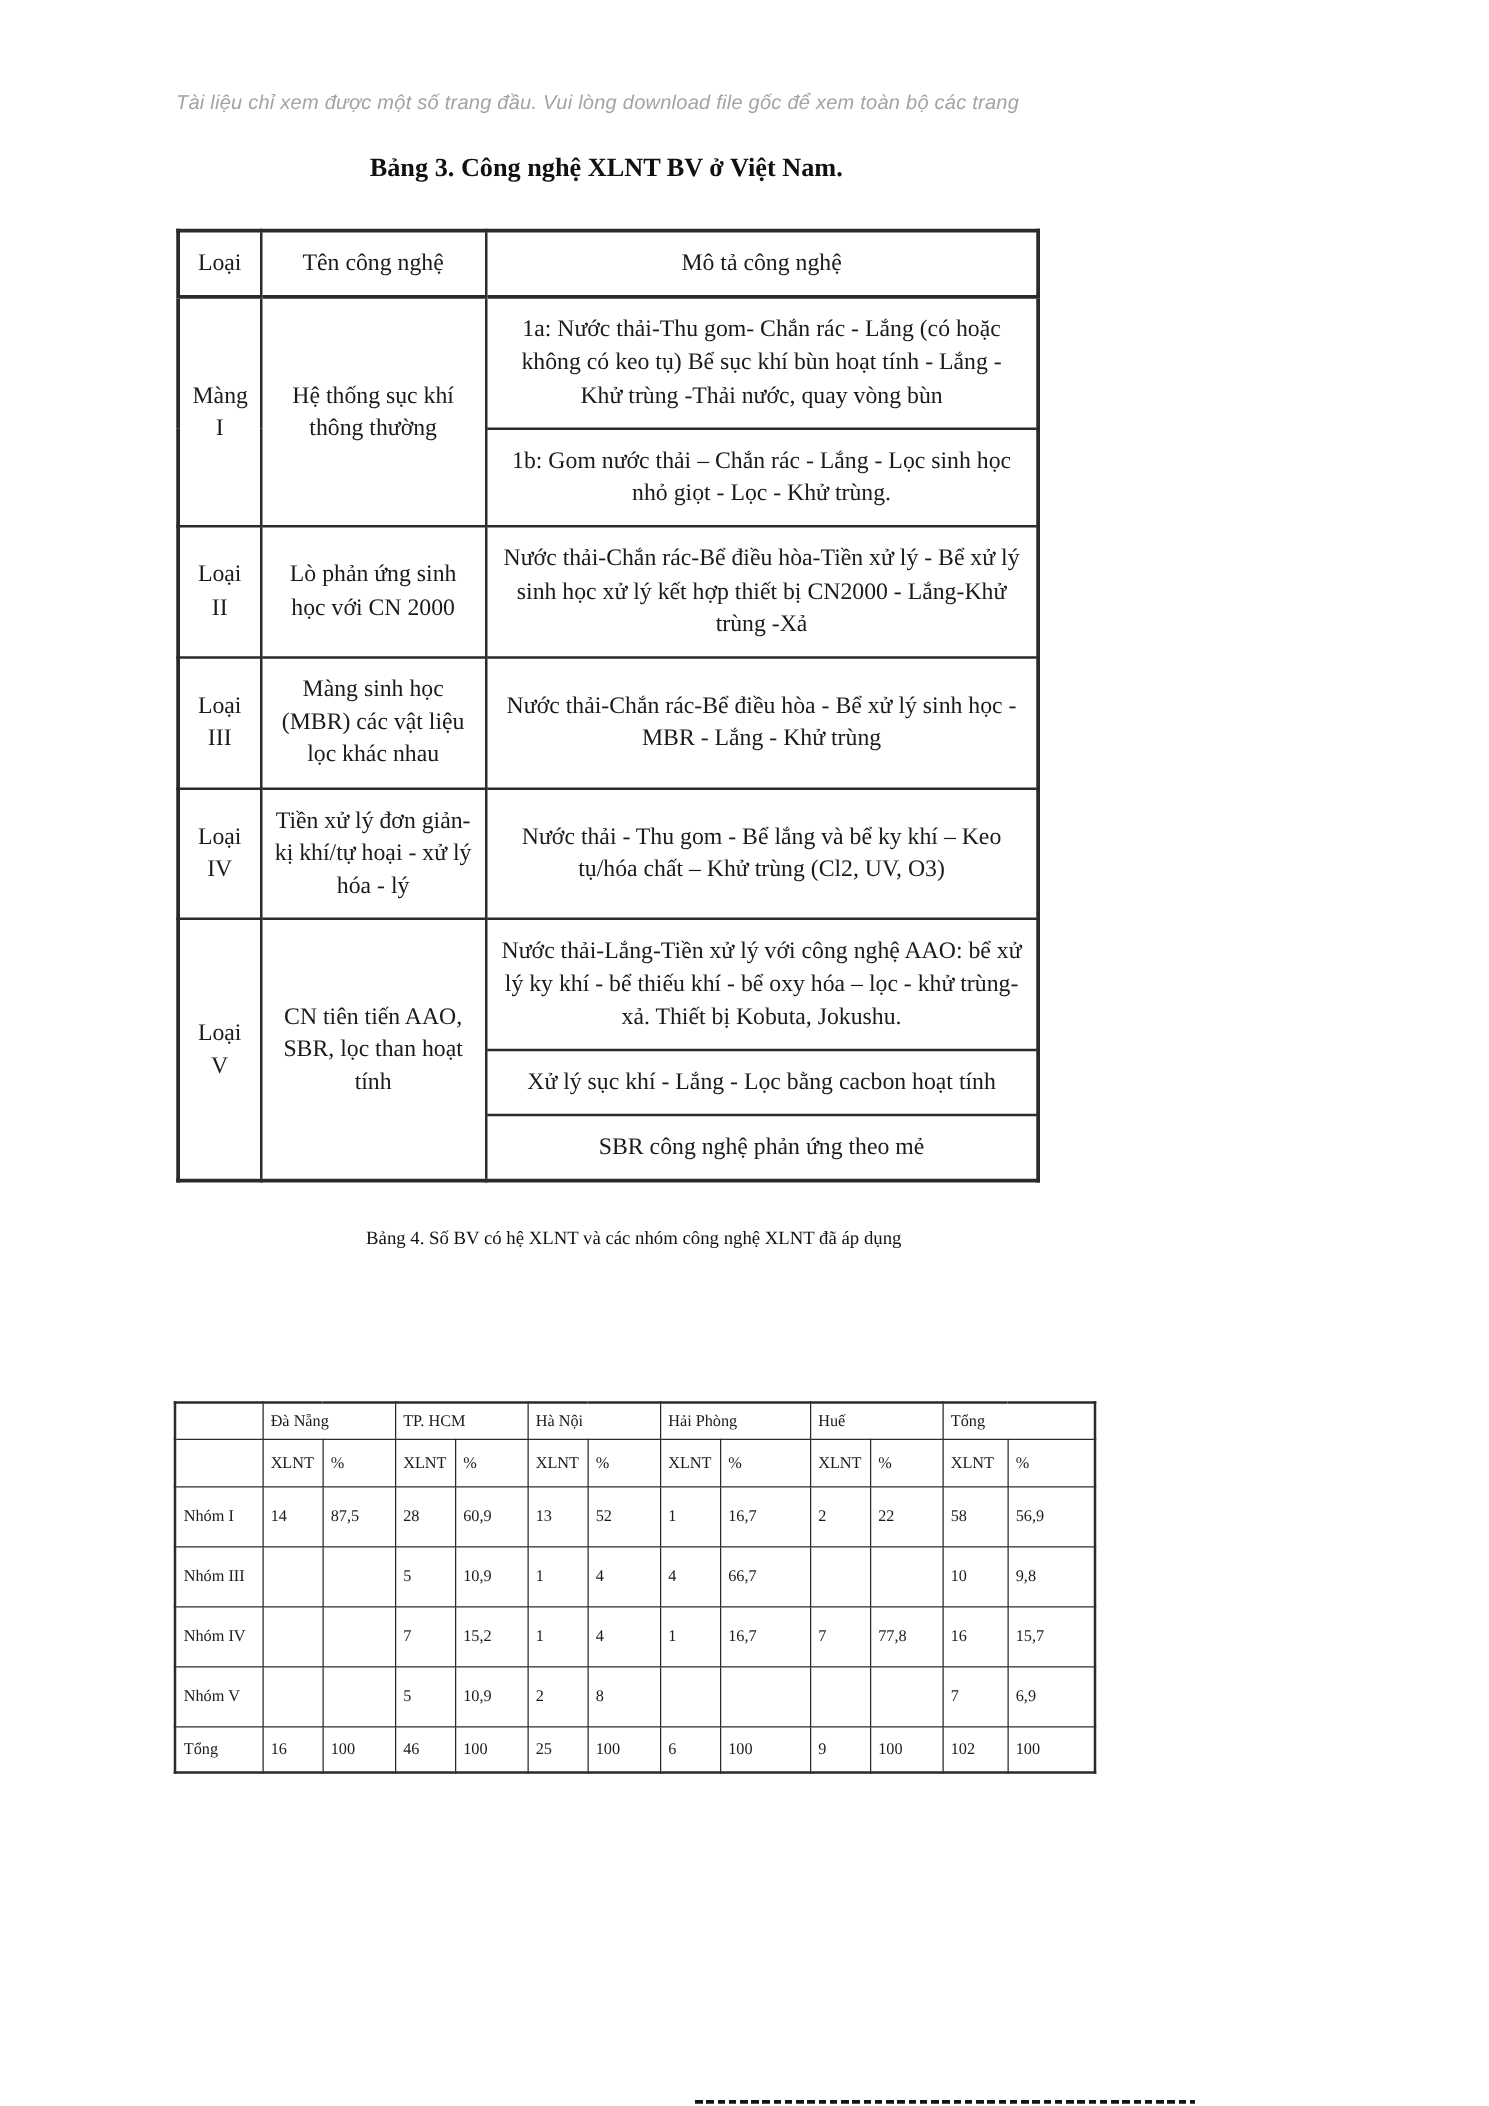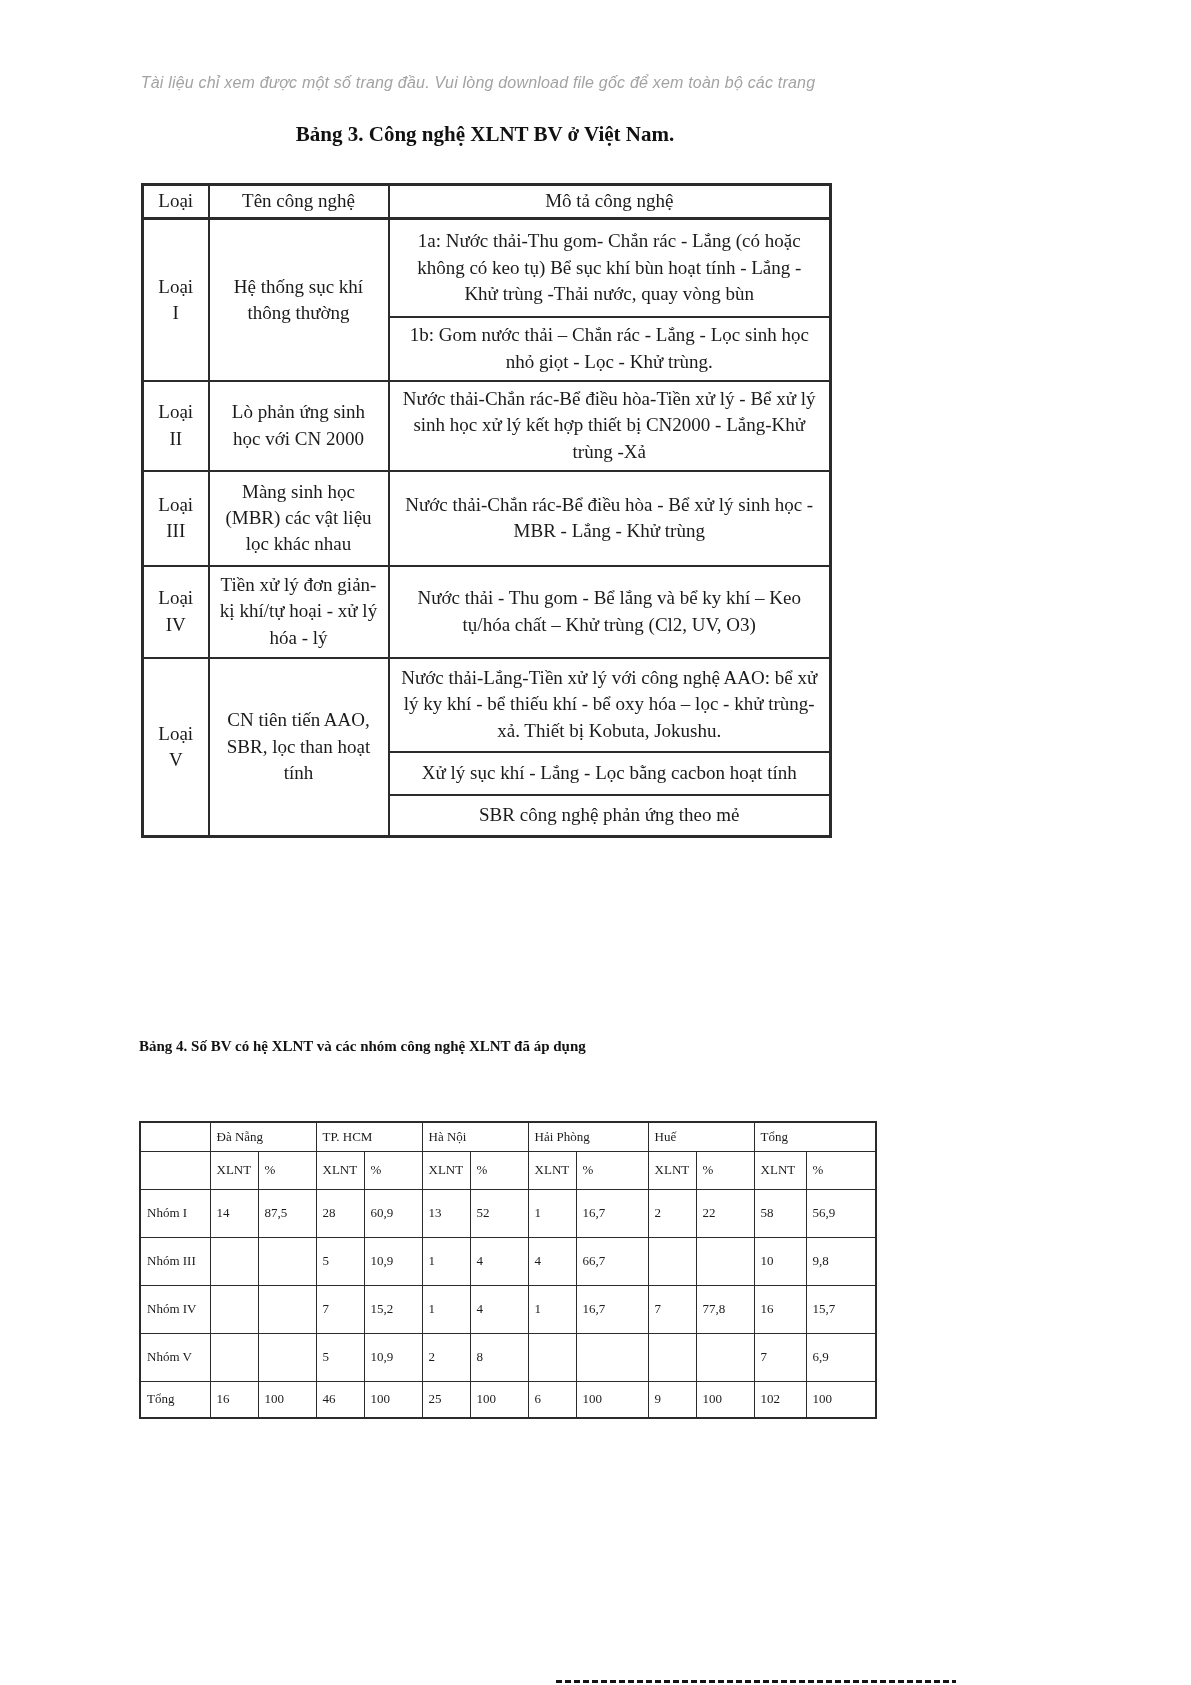--- a/index.html
+++ b/index.html
@@ -40,37 +40,38 @@
     table-layout: fixed;
     border: 3px solid #2b2b2b;
   }
   .t3 th, .t3 td {
     border: 2px solid #2b2b2b;
     text-align: center;
     vertical-align: middle;
     font-size: 19px;
     font-weight: normal;
     line-height: 1.38;
-    padding: 2px 10px;
+    padding: 12px 10px;
   }
   .t3 th { border-bottom-width: 3px; }
   .t3 tr.h-head  { height: 34px; }
   .t3 tr.h-1a    { height: 98px; }
   .t3 tr.h-1b    { height: 64px; }
   .t3 tr.h-g2    { height: 90px; }
   .t3 tr.h-g3    { height: 95px; }
   .t3 tr.h-g4    { height: 92px; }
   .t3 tr.h-5a    { height: 94px; }
   .t3 tr.h-5b    { height: 43px; }
   .t3 tr.h-5c    { height: 42px; }
 
   .t4-title {
     position: absolute;
-    top: 1038px; left: 139px; width: 736px;
-    font-weight: bold;
+    top: 983px; left: 139px; width: 736px;
+    text-align: center;
+    font-weight: normal;
     font-size: 15px;
     color: #111;
   }
   table.t4 {
     position: absolute;
     top: 1121px; left: 139px;
     width: 736px;
     border-collapse: collapse;
     table-layout: fixed;
     border: 2px solid #2b2b2b;
@@ -113,21 +114,21 @@
         <col style="width:180px">
         <col style="width:442px">
     </colgroup>
     <tbody>
       <tr class="h-head">
         <th>Loại</th>
         <th>Tên công nghệ</th>
         <th>Mô tả công nghệ</th>
       </tr>
       <tr class="h-1a">
-        <td rowspan="2">Loại I</td>
+        <td rowspan="2">Màng I</td>
         <td rowspan="2">Hệ thống sục khí thông thường</td>
         <td>1a: Nước thải-Thu gom- Chắn rác - Lắng (có hoặc không có keo tụ) Bể sục khí bùn hoạt tính - Lắng - Khử trùng -Thải nước, quay vòng bùn</td>
       </tr>
       <tr class="h-1b">
         <td>1b: Gom nước thải – Chắn rác - Lắng - Lọc sinh học nhỏ giọt - Lọc - Khử trùng.</td>
       </tr>
       <tr class="h-g2">
         <td>Loại II</td>
         <td>Lò phản ứng sinh học với CN 2000</td>
         <td>Nước thải-Chắn rác-Bể điều hòa-Tiền xử lý - Bể xử lý sinh học xử lý kết hợp thiết bị CN2000 - Lắng-Khử trùng -Xả</td>

